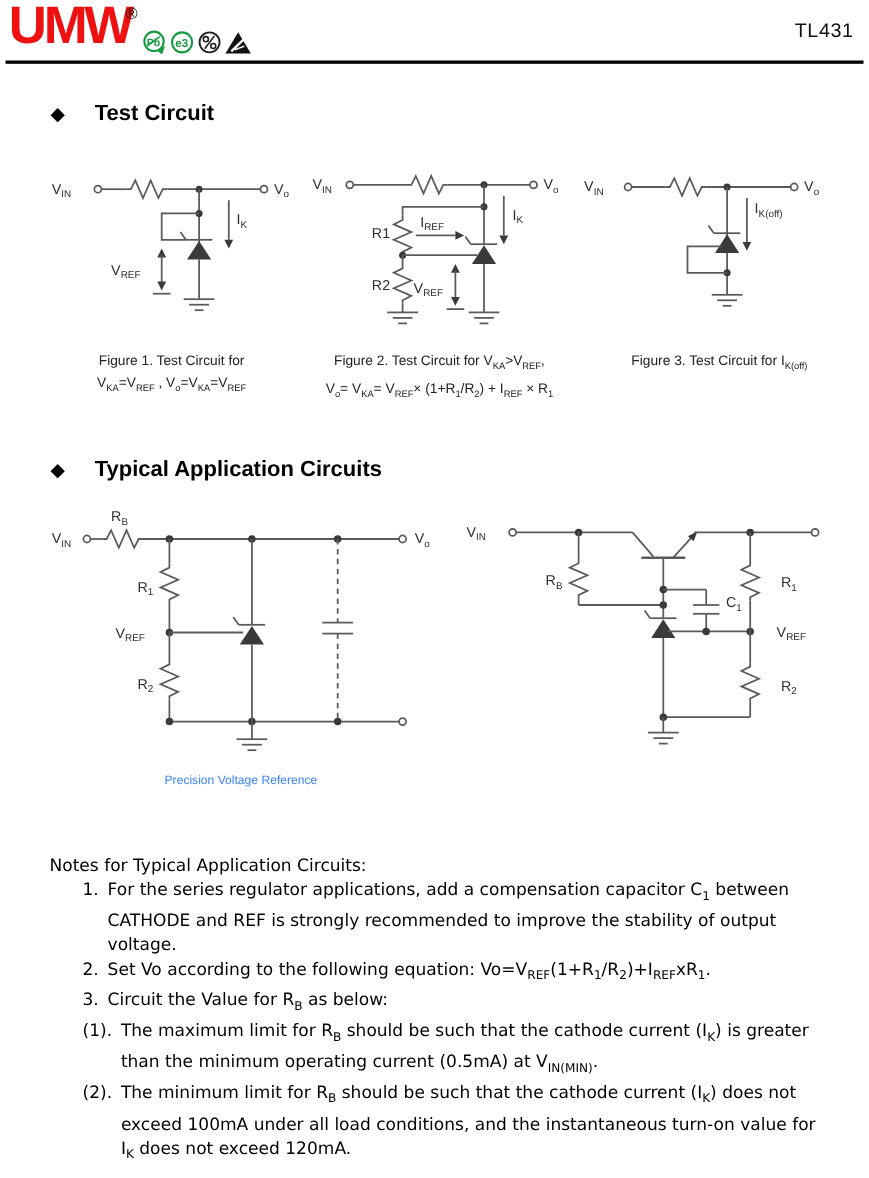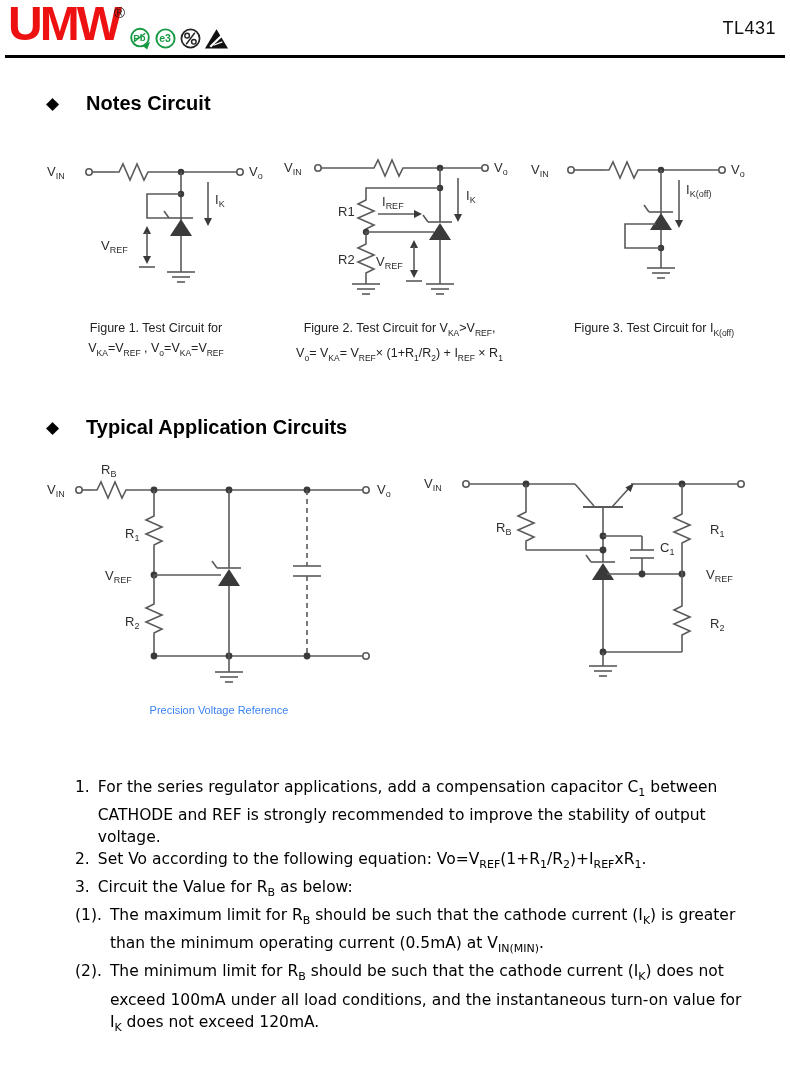--- a/index.html
+++ b/index.html
@@ -66,21 +66,21 @@
       <polygon points="13,3 25,23 1,23" fill="#111"></polygon>
       <line x1="6.5" y1="21" x2="18.5" y2="9.5" stroke="#fff" stroke-width="2.2"></line>
       <line x1="10" y1="19.5" x2="19" y2="16" stroke="#fff" stroke-width="1.3"></line>
     </svg>
   </div>
   <div class="part">TL431</div>
   <div class="hrule"></div>
 
   <div class="sec-head" style="left:46px;top:92px;">
     <span class="diamond">◆</span>
-    <span class="sec-title">Notes Circuit</span>
+    <span class="sec-title">Test Circuit</span>
   </div>
 
   <div class="fig" style="left:44px;top:144px;width:224px;">
     <svg width="222" height="160" viewBox="0 0 222 160">
       <text class="t" x="2" y="32"><tspan>V</tspan><tspan class="ss" dy="3">IN</tspan></text>
       <circle class="term" cx="44" cy="28" r="3.2"></circle>
       <line class="w" x1="47" y1="28" x2="70" y2="28"></line>
       <path class="w" d="M70,28 h4 l4,-8 l7,16 l7,-16 l7,16 l4,-8 h4"></path>
       <line class="w" x1="107" y1="28" x2="192" y2="28"></line>
       <circle class="d" cx="136" cy="28" r="3.2"></circle>
@@ -320,20 +320,21 @@
       <line class="w" x1="183" y1="192" x2="183" y2="206"></line>
       <g>
         <line class="w" x1="169" y1="206" x2="197" y2="206"></line>
         <line class="w" x1="174" y1="211" x2="192" y2="211"></line>
         <line class="w" x1="179" y1="216" x2="187" y2="216"></line>
       </g>
     </svg>
   </div>
 
   <div class="notes">
+    <div>Notes for Typical Application Circuits:</div>
     <div class="note-row">
       <div class="note-num">1.</div>
       <div class="note-text"><span>For the series regulator applications, add a compensation capacitor C</span><sub>1</sub><span> between CATHODE and REF is strongly recommended to improve the stability of output voltage.</span></div>
     </div>
     <div class="note-row">
       <div class="note-num">2.</div>
       <div class="note-text"><span>Set Vo according to the following equation: Vo=V</span><sub>REF</sub><span>(1+R</span><sub>1</sub><span>/R</span><sub>2</sub><span>)+I</span><sub>REF</sub><span>xR</span><sub>1</sub><span>.</span></div>
     </div>
     <div class="note-row">
       <div class="note-num">3.</div>

